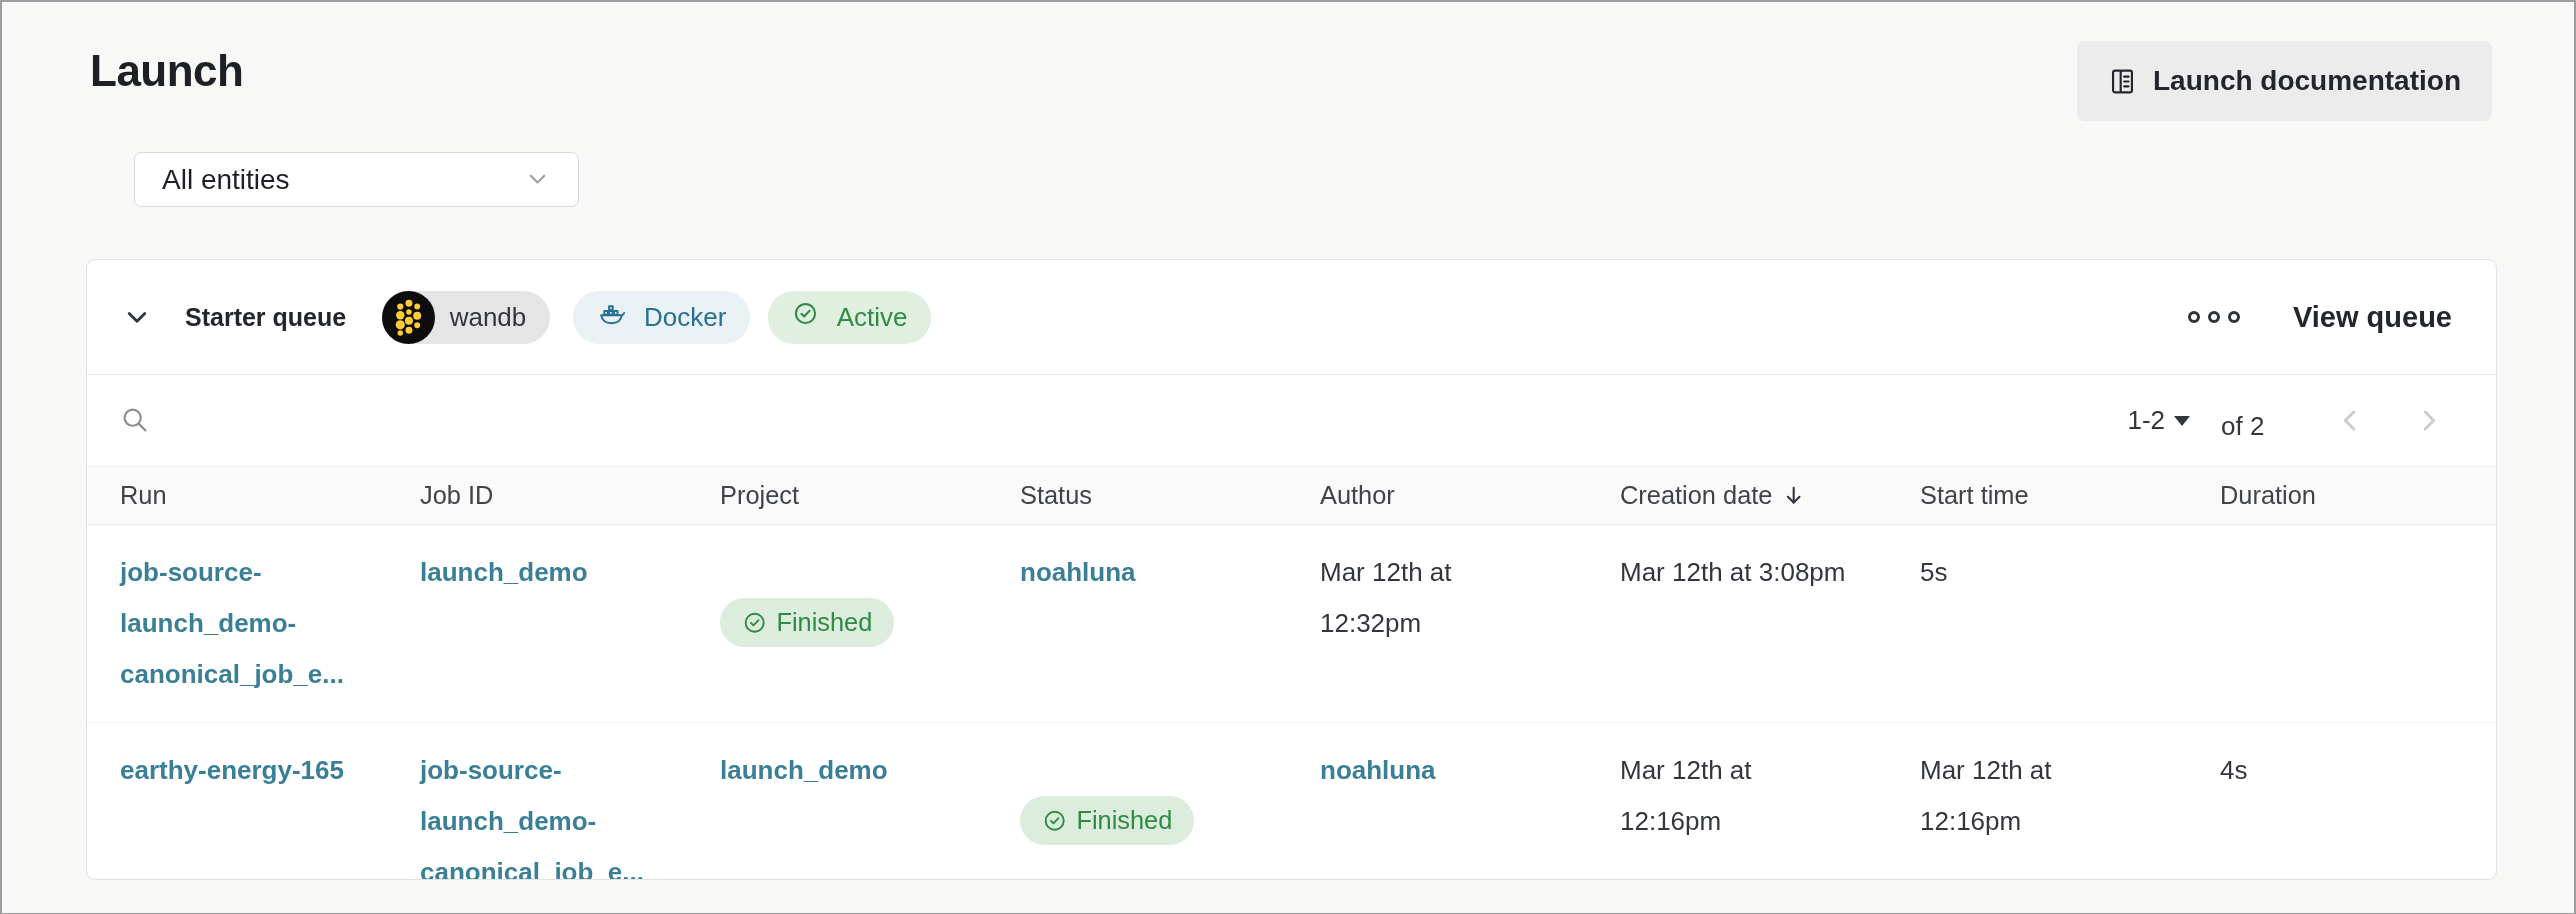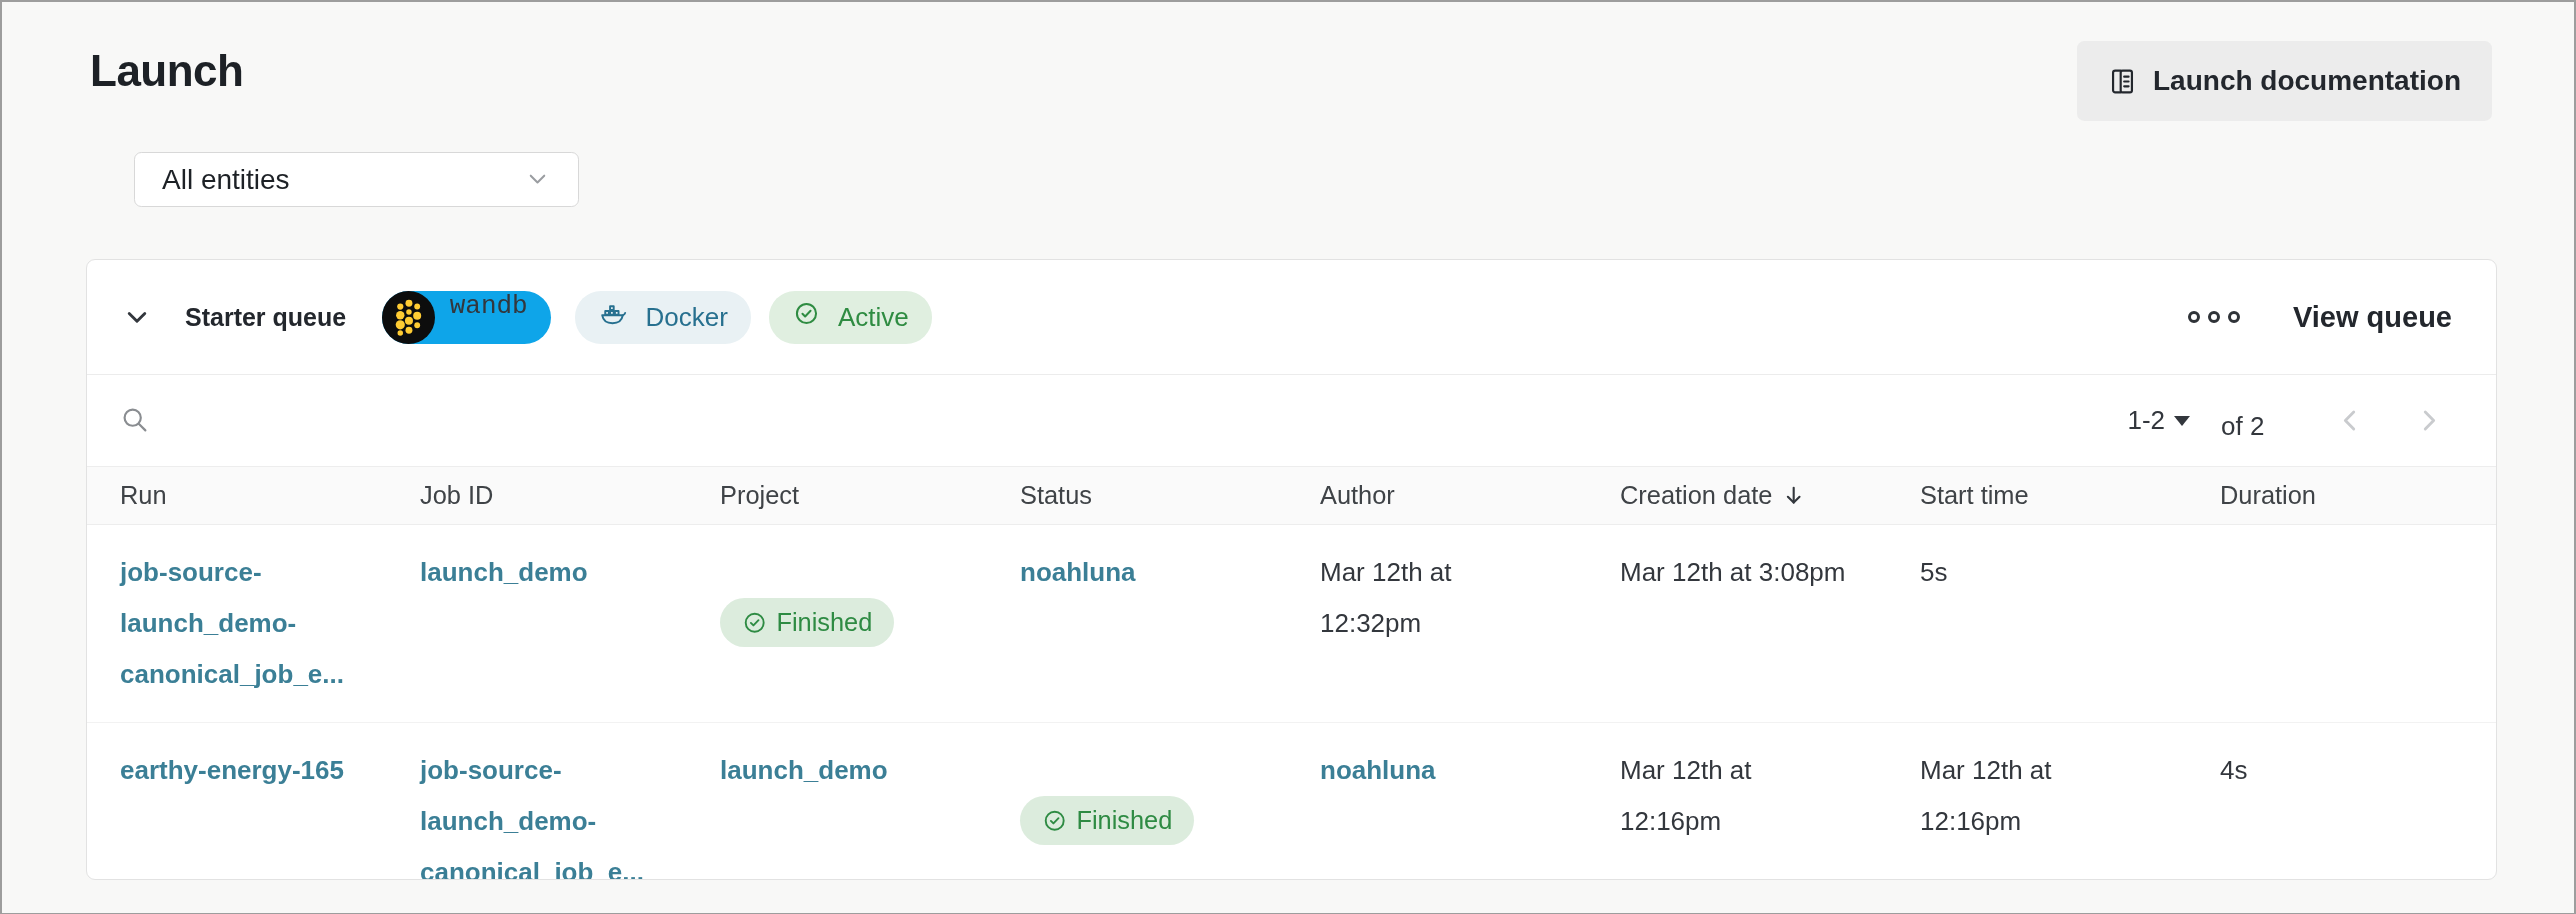--- a/index.html
+++ b/index.html
@@ -39,22 +39,22 @@
   .card {
     position:absolute; left:84px; top:257px; width:2411px; height:621px;
     background:#ffffff; border:1.8px solid #e2e2e2; border-radius:9px; overflow:hidden;
   }
 
   .queue-header { height:115px; display:flex; align-items:center;
                   padding:0 44px 0 33px; border-bottom:1.8px solid #ececec; }
   .collapse-btn { background:none; border:none; cursor:pointer; display:flex; padding:0; }
   .queue-title { margin-left:31px; font-size:25px; font-weight:700; color:#23272d; }
 
-  .entity-pill { margin-left:36px; display:flex; align-items:flex-start;
-                 background:#0ea5e9; border-radius:31px; height:53px; padding-right:23.6px;font-family:Liberation Mono, monospace; }
+  .entity-pill { margin-left:36px; display:flex; align-items:center;
+                 background:#e5e5e5; border-radius:31px; height:53px; padding-right:23.6px; }
   .entity-pill .avatar { width:53px; height:53px; display:block; }
   .entity-pill .name { margin-left:14.5px; font-size:26px; color:#33373d; }
 
   .pill { display:flex; align-items:center; gap:18px; height:53px;
           border-radius:26px; padding:0 23.6px; font-size:26px; }
   .pill-docker { margin-left:23.6px; background:#e9f1f4; color:#27708f; }
   .pill-active { margin-left:18px; background:#e0efe0; color:#2f8c42; }
 
   .spacer { flex:1; }
   .overflow-btn { background:none; border:none; cursor:pointer; display:flex; gap:8.2px; align-items:center; padding:9px; }

